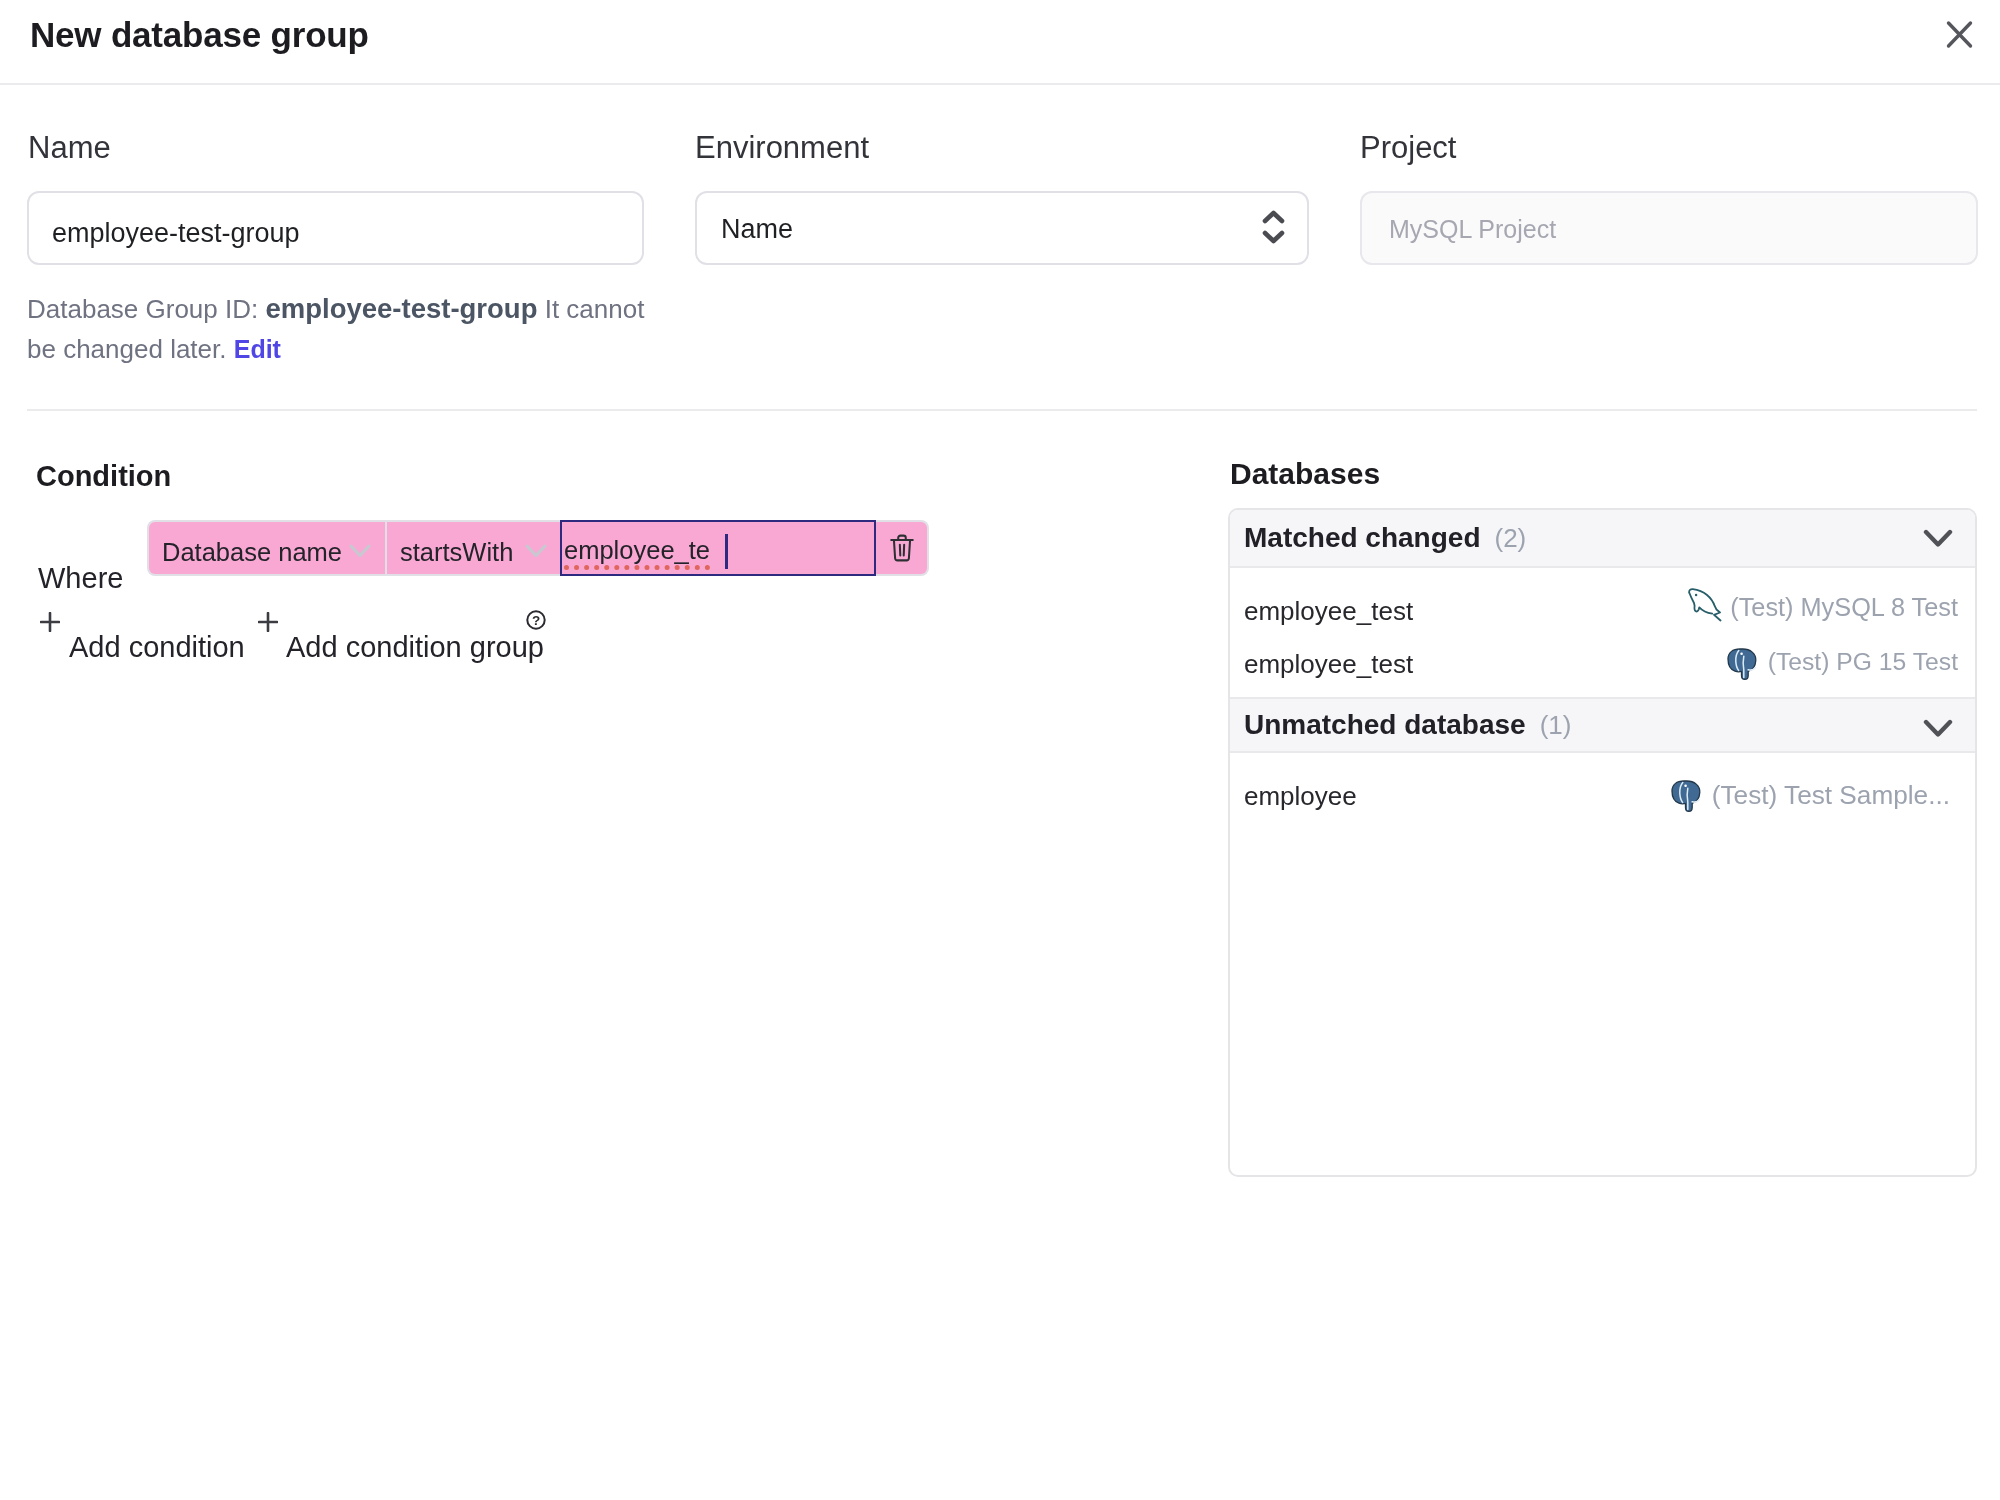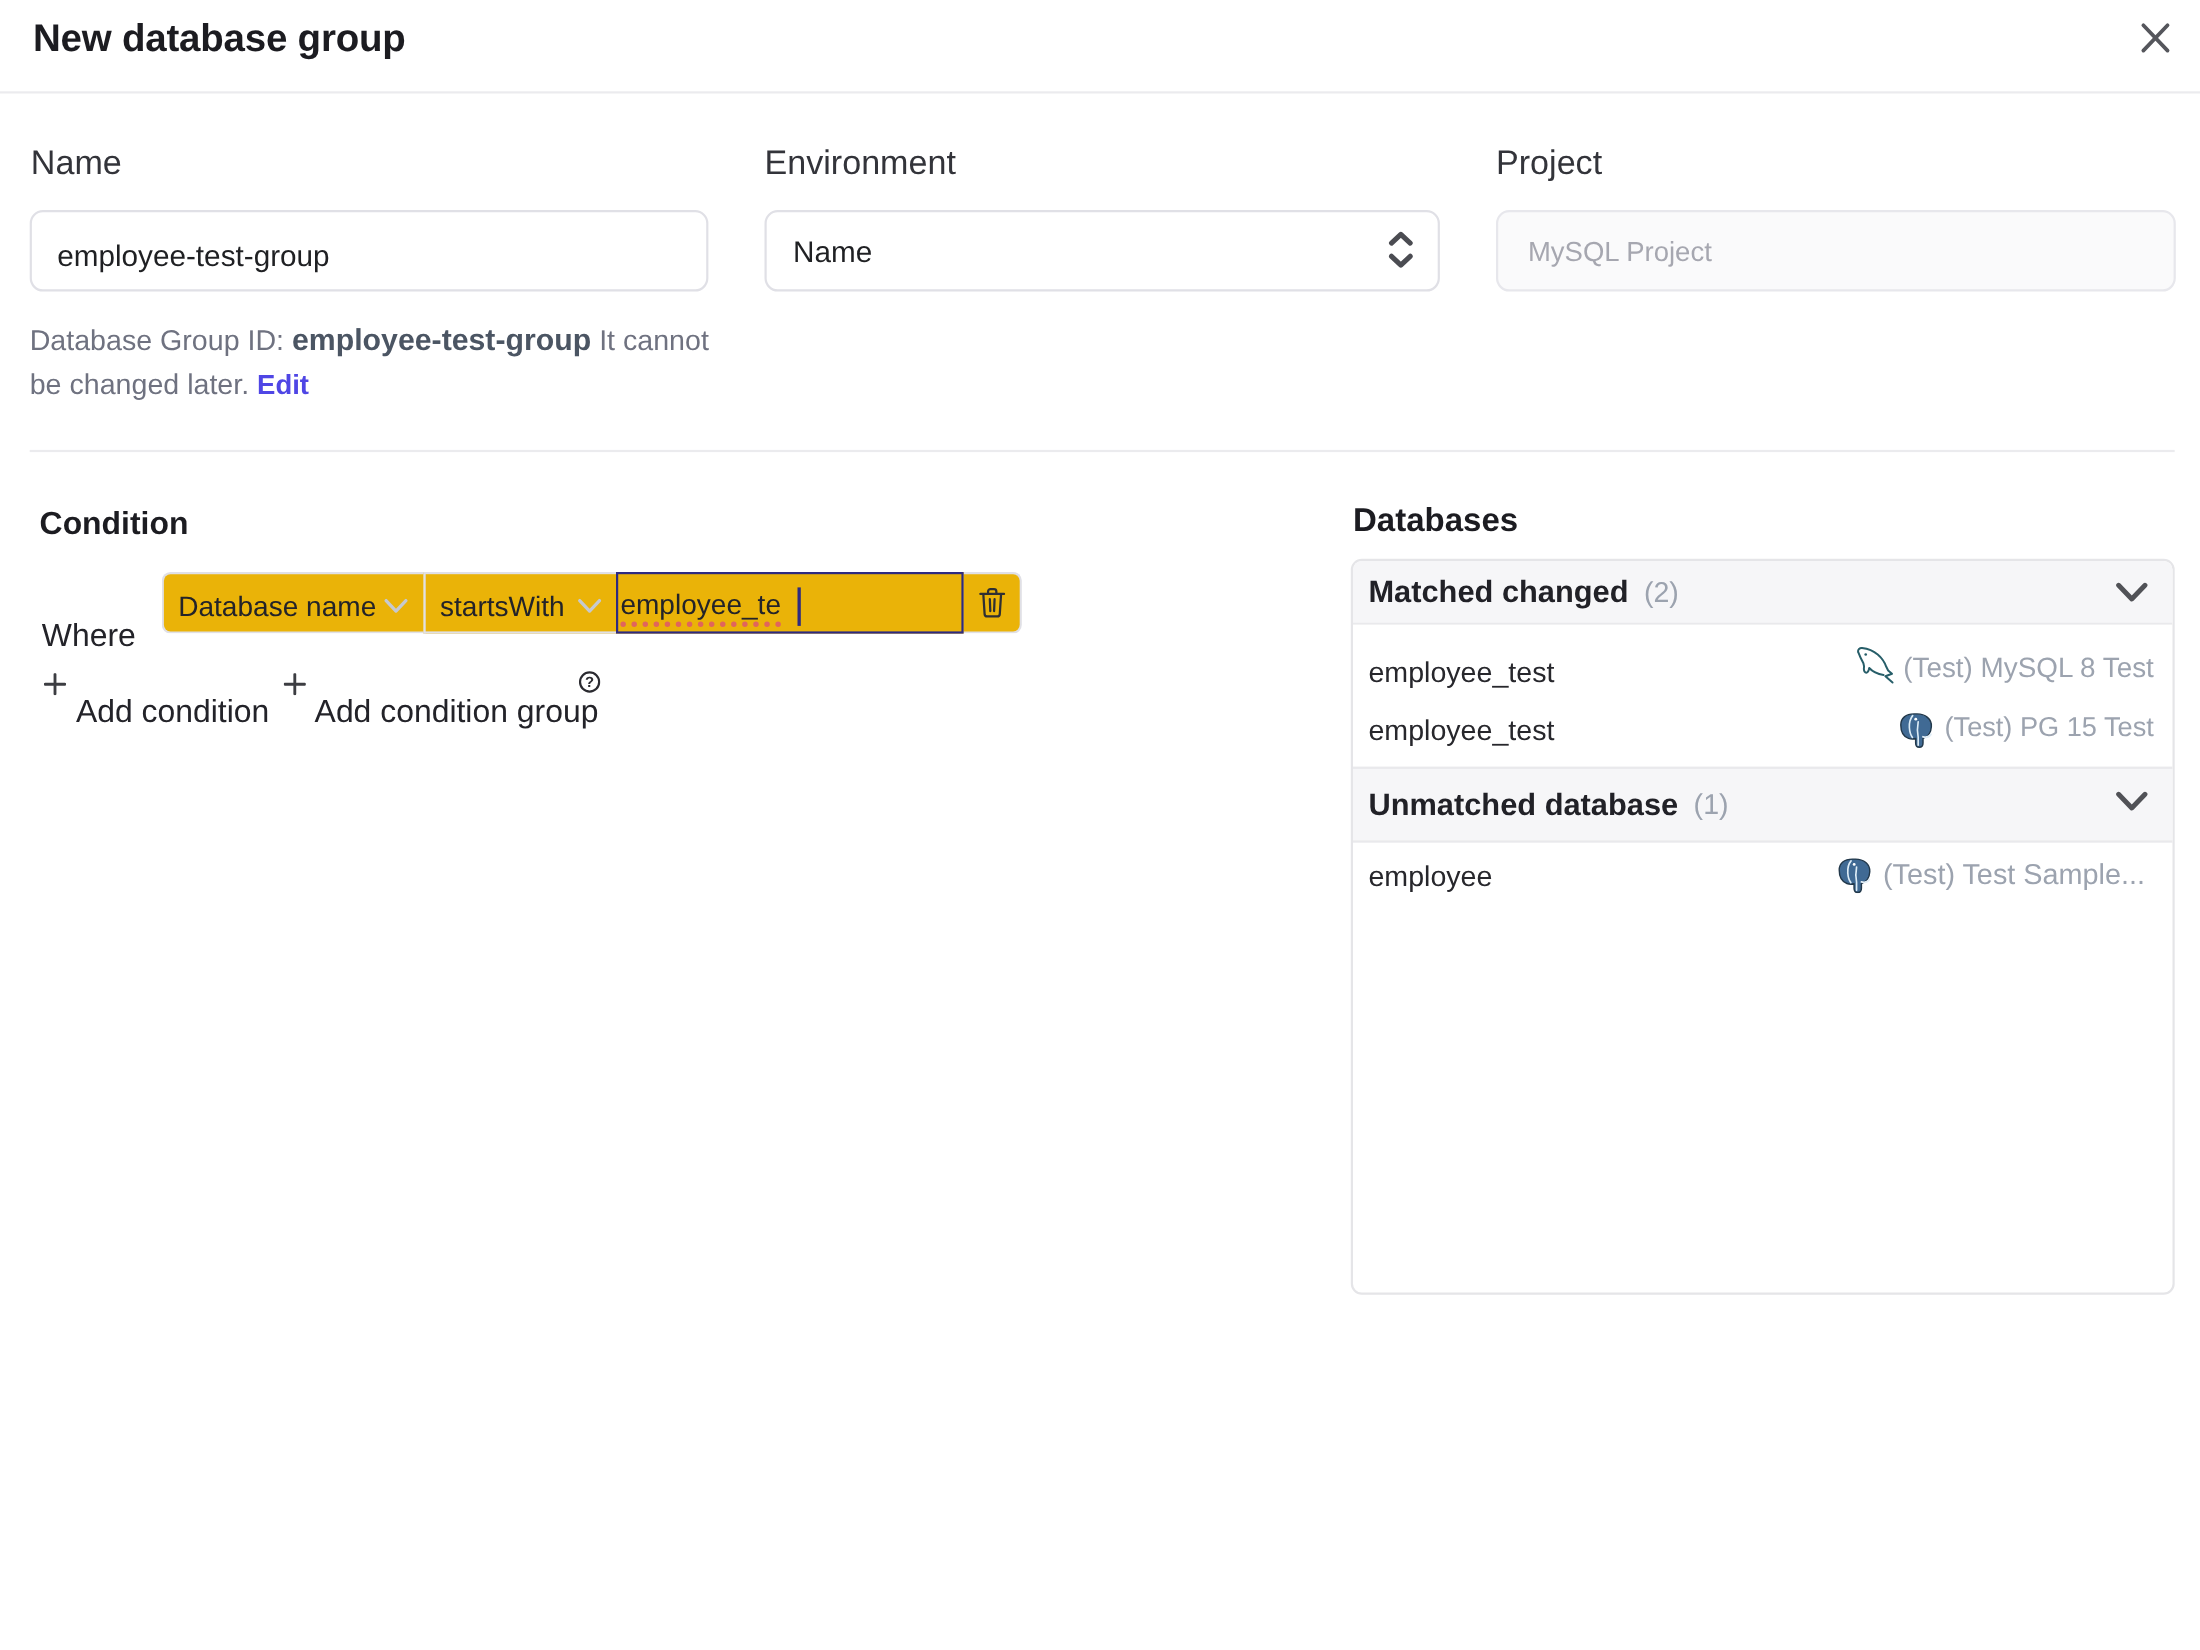--- a/index.html
+++ b/index.html
@@ -9,21 +9,21 @@
 .hdiv { height:2px; background:#ebebee; }
 .label { font-size:31px; font-weight:500; color:#33343a; line-height:1; }
 .input { border:2px solid #e0e0e6; border-radius:12px; background:#fff; }
 .itext { font-size:27px; color:#1f2023; line-height:1; }
 .helper { font-size:26px; color:#6f7280; line-height:40px; }
 .helper b { font-size:27.5px; color:#4b5563; font-weight:700; }
 .helper a { font-size:25px; color:#4f46e5; font-weight:700; text-decoration:none; }
 .h2 { font-size:29px; font-weight:700; color:#1c1c21; line-height:1; }
 .ctext { font-size:29px; color:#232329; line-height:1;margin-top:24px; }
 .grp { position:absolute; display:flex; }
-.seg { height:56px; border:2px solid #e0e0e6; display:flex; align-items:center; position:relative; background:#eab308; }
+.seg { height:56px; border:2px solid #e0e0e6; display:flex; align-items:center; position:relative; background:#f9a8d4; }
 .seg .t { font-size:25.5px; color:#232329; padding-top:9px; }
 .panel { position:absolute; left:1228px; top:508px; width:749px; height:669px; border:2px solid #e5e5e8; border-radius:10px; background:#fff; }
 .band { position:absolute; left:0; width:745px; background:#f6f6f8; }
 .band .bt { font-size:28px; font-weight:700; color:#212127; }
 .band .bc { font-size:26px; font-weight:400; color:#9ca3af; margin-left:14px; }
 .row { position:absolute; left:0; width:745px; height:53px; display:flex; align-items:center; }
 .row .nm { font-size:26px; color:#27272c; margin-left:14px; padding-top:2px; }
 .row .rt { position:absolute; right:17px; display:flex; align-items:flex-start; font-size:25.5px; color:#9ca3af; }
 </style>
 </head>
@@ -123,21 +123,21 @@
       <svg width="30" height="32" viewBox="0 0 30 32" style="margin-right:11px">
         <path d="M13 1 C5.6 1 1 4.8 1 11 C1 17 3.5 21.6 8 23.2 C10 23.9 12.5 24 14.5 23.4 L14.5 27.4 C14.5 30.1 16 31.3 17.8 31.3 C19.8 31.3 21.2 30 21.2 27.4 L21.2 23.3 C25.5 21.9 28.5 17.8 28.8 12.5 C29.2 5.5 23.2 1 15.8 1 Z" fill="#406a94" stroke="#22384a" stroke-width="1.3" stroke-linejoin="round"></path>
         <path d="M11.8 2.6 C9.4 5.4 8.6 9.6 8.8 13.4 C9 17 10 20.4 11.6 22.4" fill="none" stroke="#dcecf6" stroke-width="1.5" stroke-linecap="round"></path>
         <path d="M16.8 8.2 C16 12.4 16 18 16.8 22.2 L16.8 29.4" fill="none" stroke="#dcecf6" stroke-width="1.5" stroke-linecap="round"></path>
         <path d="M21.2 21.8 C23.8 22.6 26.8 21.8 28.4 19.6" fill="none" stroke="#e2eef7" stroke-width="1.7" stroke-linecap="round"></path>
         <circle cx="14.6" cy="5.8" r="1.3" fill="#ffffff"></circle>
       </svg>
       (Test) PG 15 Test
     </span>
   </div>
-  <div class="band" style="top:187px;height:69px;border-top:2px solid #e9e9ec;border-bottom:2px solid #e9e9ec;display:flex;align-items:center">
+  <div class="band" style="top:187px;height:56px;border-top:2px solid #e9e9ec;border-bottom:2px solid #e9e9ec;display:flex;align-items:center">
     <span class="bt" style="margin-left:14px">Unmatched database</span>
       <span class="bc">(1)</span>
     <svg style="position:absolute;right:22px;top:20px" width="30" height="20" viewBox="0 0 30 20">
         <path d="M3 3 L15 15.5 L27 3" stroke="#515257" stroke-width="4.4" fill="none" stroke-linecap="round" stroke-linejoin="round"></path>
       </svg>
   </div>
   <div class="row" style="top:259px">
     <span class="nm">employee</span>
     <span class="rt" style="right:25px;font-size:26.2px">
       <svg width="30" height="32" viewBox="0 0 30 32" style="margin-right:11px">

